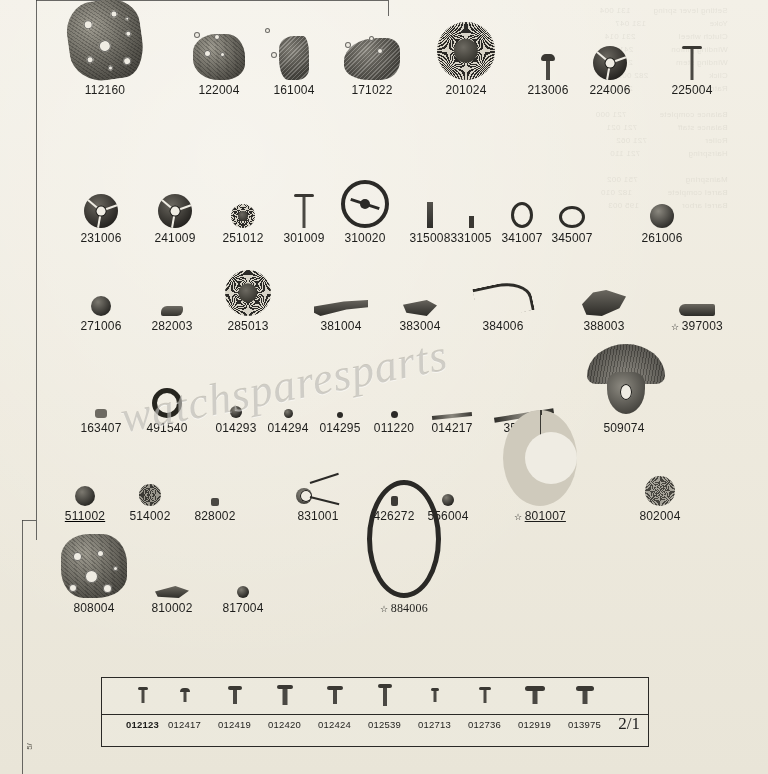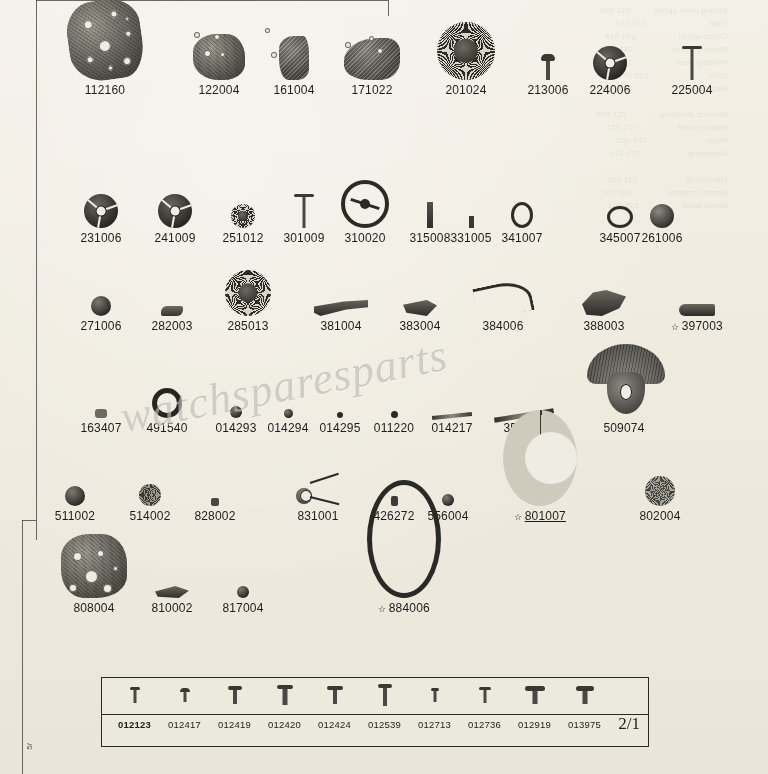--- a/index.html
+++ b/index.html
@@ -338,21 +338,21 @@
           <div style="width: 5px; height: 12px; background: rgb(58, 56, 51);"></div>
         </div>
         <div class="num">331005</div>
       </div>
       <div class="part" style="left: 522px;">
         <div class="art">
           <div style="width: 16px; height: 20px; border: 3px solid rgb(46, 45, 41); border-radius: 50%;"></div>
         </div>
         <div class="num">341007</div>
       </div>
-      <div class="part" style="left: 620px;">
+      <div class="part" style="left: 572px;">
         <div class="art">
           <div style="width: 20px; height: 16px; border: 3px solid rgb(46, 45, 41); border-radius: 50%;"></div>
         </div>
         <div class="num">345007</div>
       </div>
       <div class="part" style="left: 662px;">
         <div class="art">
           <div style="width: 24px; height: 24px; border-radius: 50%; background: radial-gradient(circle at 35% 30%, rgb(139, 136, 127), rgb(42, 41, 38) 80%);"></div>
         </div>
         <div class="num">261006</div>
@@ -462,21 +462,21 @@
           <div style="width: 78px; height: 74px; position: relative;">
             <div style="position:absolute;left:0;top:0;width:78px;height:40px;background:repeating-linear-gradient(100deg,rgba(0,0,0,.25) 0 1px,rgba(255,255,255,.05) 1px 3px),radial-gradient(circle at 50% 100%,#8d8a81,#3d3b36);border-radius:50% 50% 12% 12% / 80% 80% 20% 20%;"></div>
             <div style="position:absolute;left:20px;top:28px;width:38px;height:42px;background:radial-gradient(circle at 40% 35%,#8d8a81,#2f2e2a);border-radius:12px 12px 50% 50% / 12px 12px 60% 60%;"></div>
             <div style="position:absolute;left:33px;top:40px;width:12px;height:16px;border-radius:50%;background:#efece3;box-shadow:0 0 0 1px #1c1b18 inset;"></div>
           </div>
         </div>
         <div class="num">509074</div>
       </div>
     </div>
     <div class="row" style="top: 448px;">
-      <div class="part" style="left: 75px;">
+      <div class="part" style="left: 85px; text-decoration: underline;">
         <div class="art">
           <div style="width: 20px; height: 20px; border-radius: 50%; background: radial-gradient(circle at 35% 30%, rgb(124, 121, 112), rgb(36, 35, 32) 80%);"></div>
         </div>
         <div class="num">511002</div>
       </div>
       <div class="part" style="left: 150px;">
         <div class="art">
           <div style="width: 22px; height: 22px; border-radius: 50%; background: repeating-conic-gradient(rgb(58, 57, 52) 0deg, rgb(58, 57, 52) 4deg, rgb(154, 151, 141) 4deg, rgb(154, 151, 141) 8deg);"></div>
         </div>
         <div class="num">514002</div>
@@ -548,31 +548,31 @@
       <div class="part" style="left: 243px;">
         <div class="art">
           <div style="width: 12px; height: 12px; border-radius: 50%; background: radial-gradient(circle at 35% 30%, rgb(126, 123, 114), rgb(31, 30, 27) 80%);"></div>
         </div>
         <div class="num">817004</div>
       </div>
       <div class="part" style="left: 404px;">
         <div class="art">
           <div style="width: 118px; height: 108px; border-radius: 50%; border: 5px solid rgb(42, 41, 38);"></div>
         </div>
-        <div style="font-size: 10.5px; color: rgb(29, 29, 27); margin-top: 3px;"><span class="star">☆ </span><div class="num" style="display: inline;">884006</div></div>
+        <div style="font-size: 10.5px; color: rgb(29, 29, 27); margin-top: 3px;"><span class="star">☆ </span><div class="num" style="display: inline; font-family: Liberation Serif, serif;">884006</div></div>
       </div>
     </div>
   </div>
 
 <div id="watermark">watchsparesparts</div>
 
 <div id="screwbox">
   <div class="divider"></div>
   <div id="pagemark">2/1</div>
-<div class="cell" style="left: 8px; font-weight: bold;">
+<div class="cell" style="left: 16px; font-weight: bold;">
       <div class="art">
         <div class="screw" style="width: 10px; height: 16px;">
           <div class="head" style="width:10px;height:3px;"></div>
           <div class="shaft" style="top:3px;width:3px;height:13px;"></div>
         </div>
       </div>
       <div class="num">012123</div>
     </div>
     <div class="cell" style="left: 58px;">
       <div class="art">

